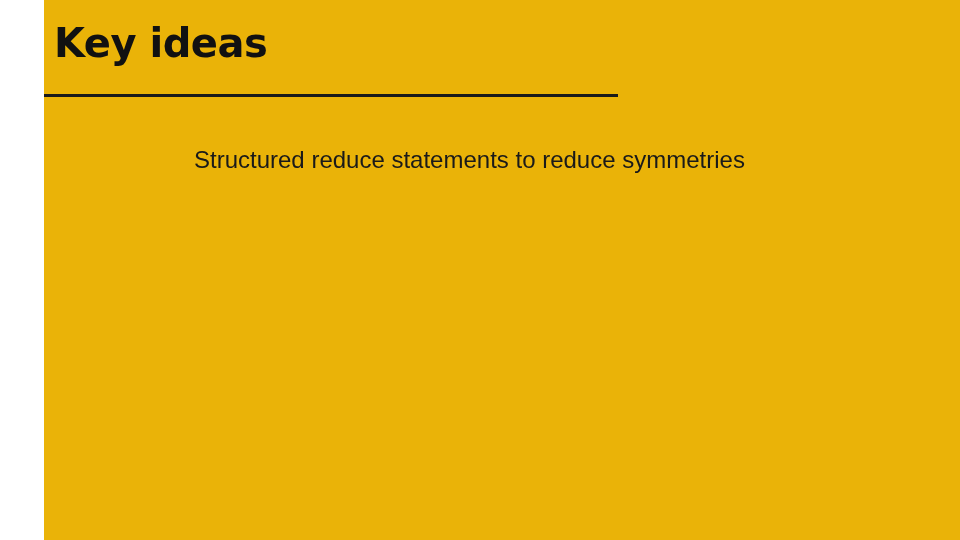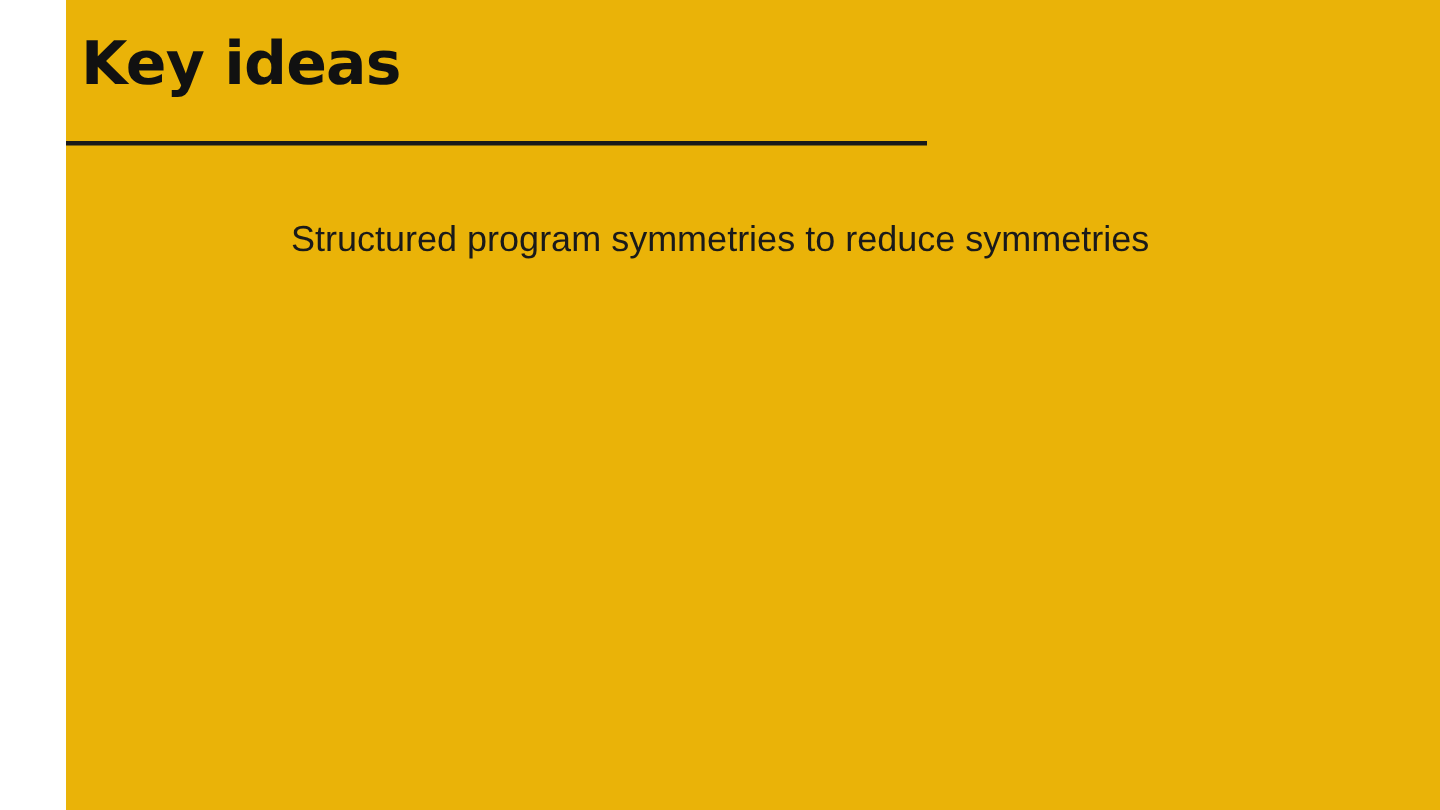--- a/index.html
+++ b/index.html
@@ -61,17 +61,17 @@
 </style>
 </head>
 <body>
 
 <div class="slide">
 
   <div class="slide-title">Key ideas</div>
 
   <div class="title-rule"></div>
 
-  <div class="body-text">Structured program symmetries to reduce symmetries</div>
+  <div class="body-text">Structured reduce statements to reduce symmetries</div>
 
   <div class="content-area"></div>
 
 </div>
 
 </body></html>

